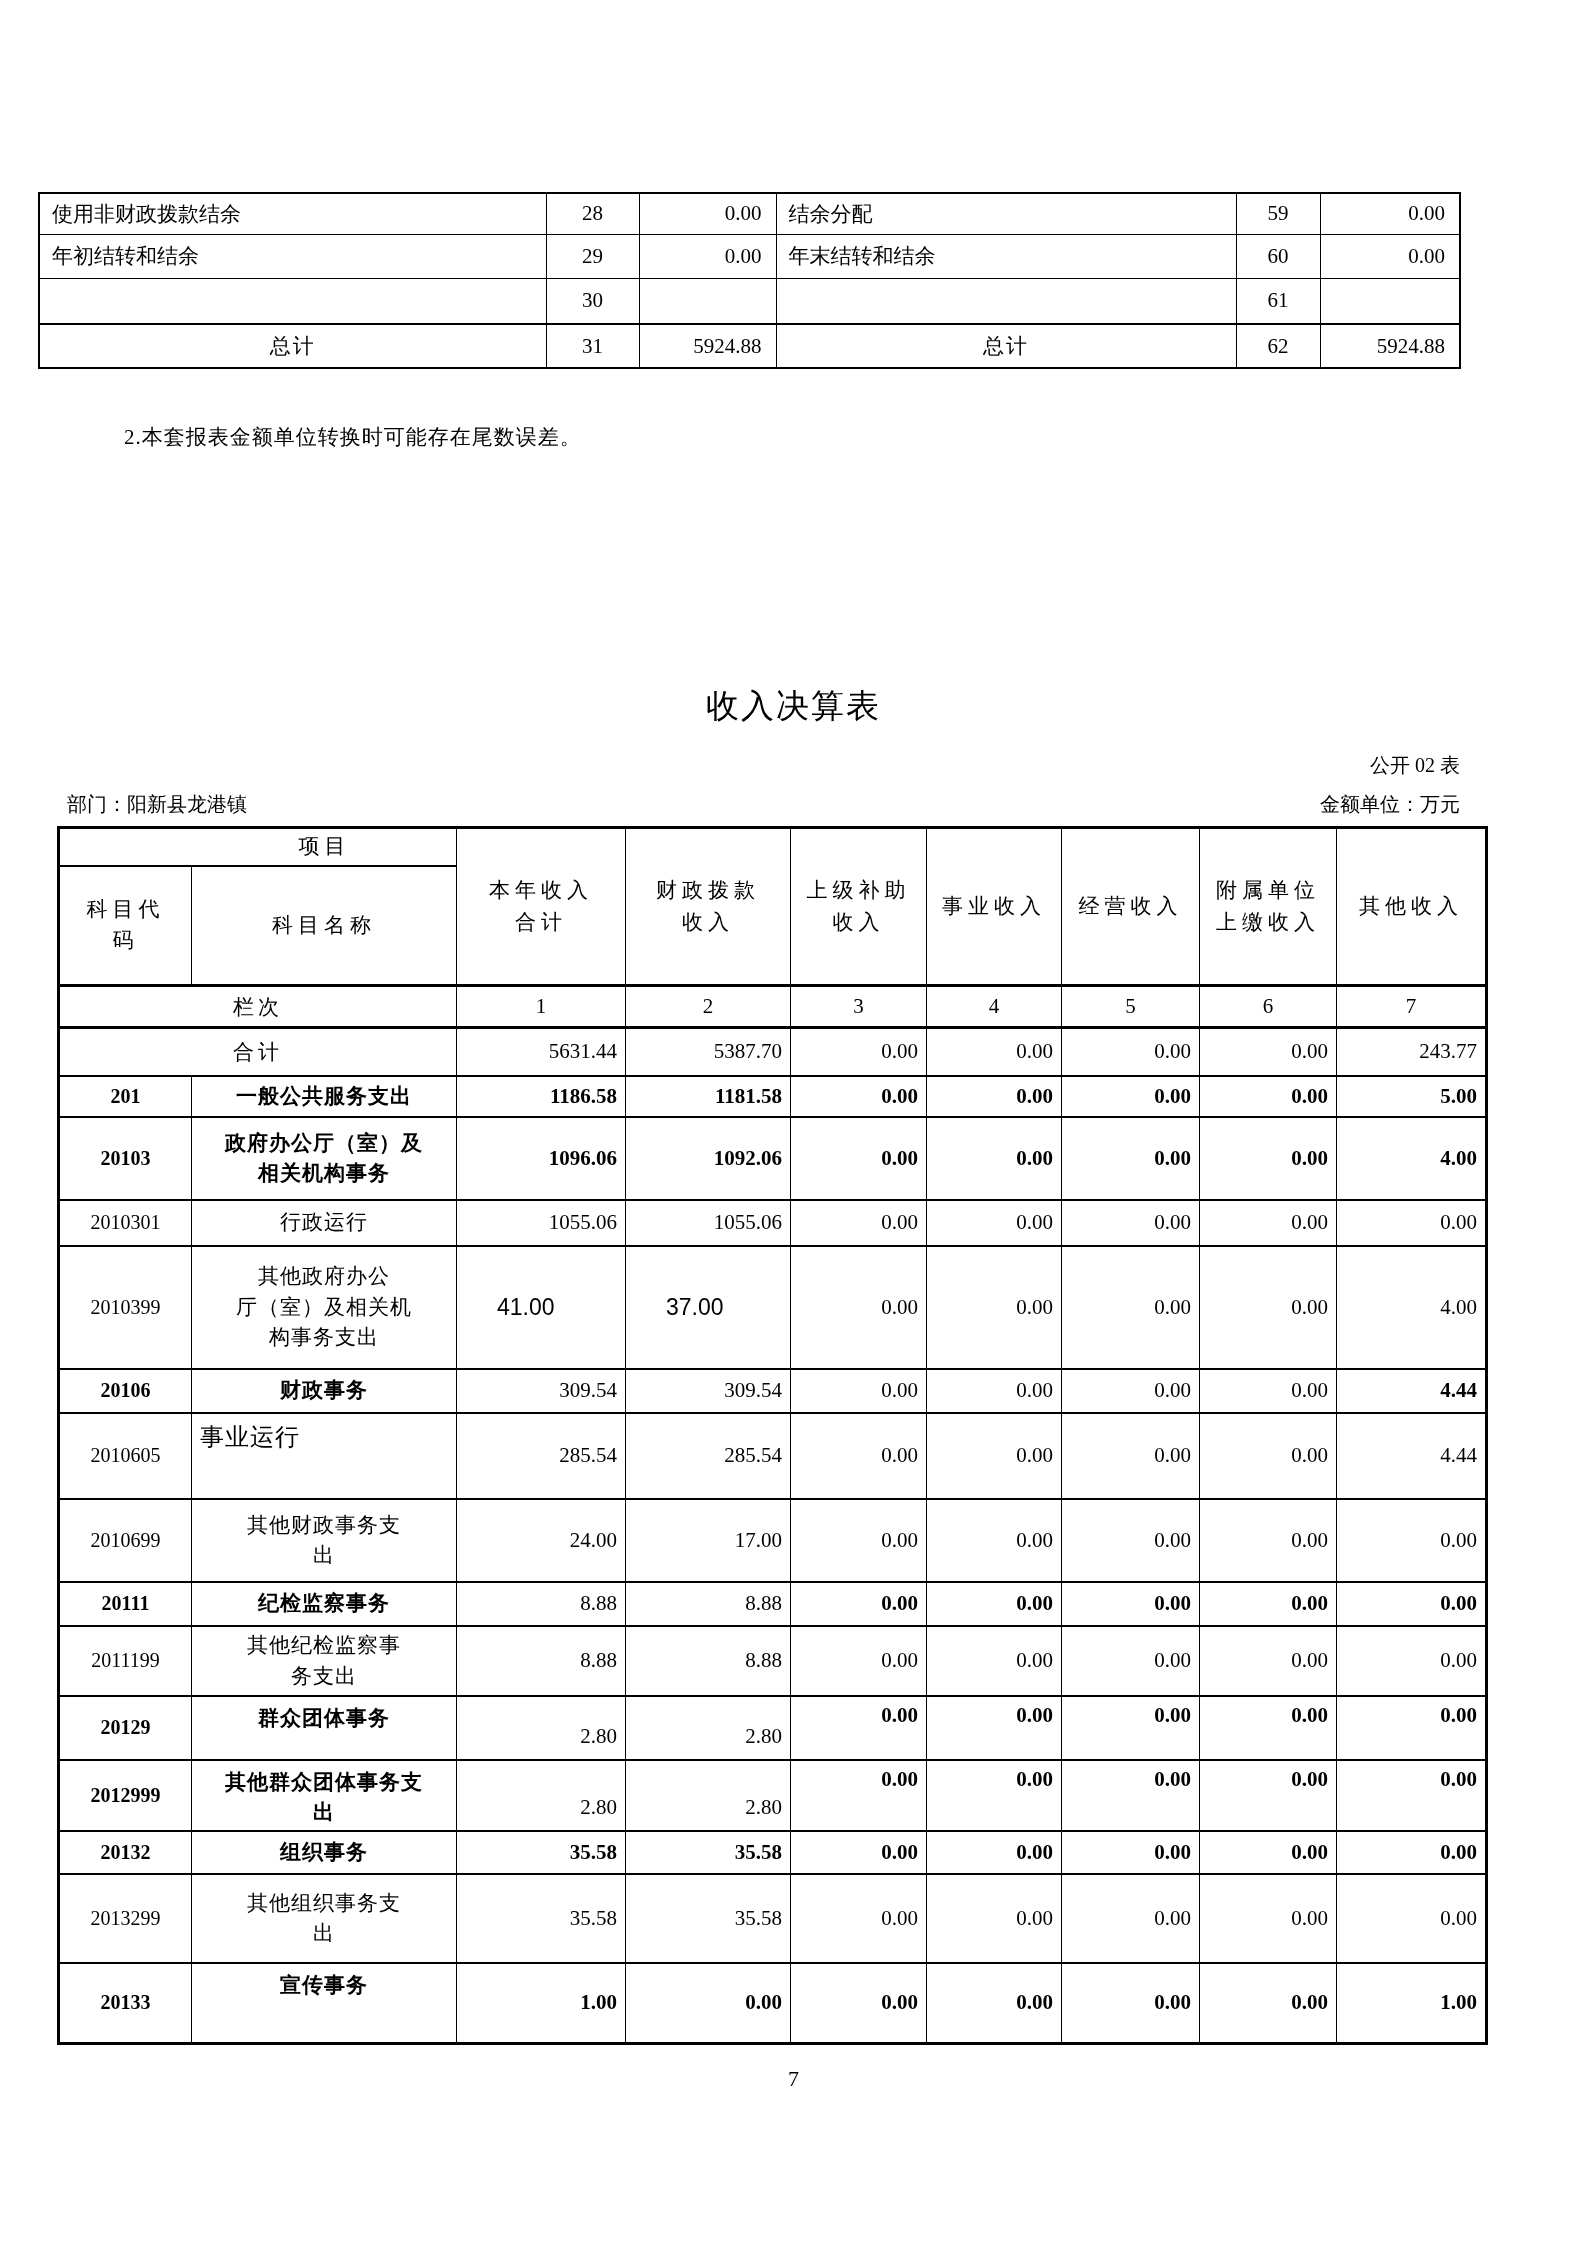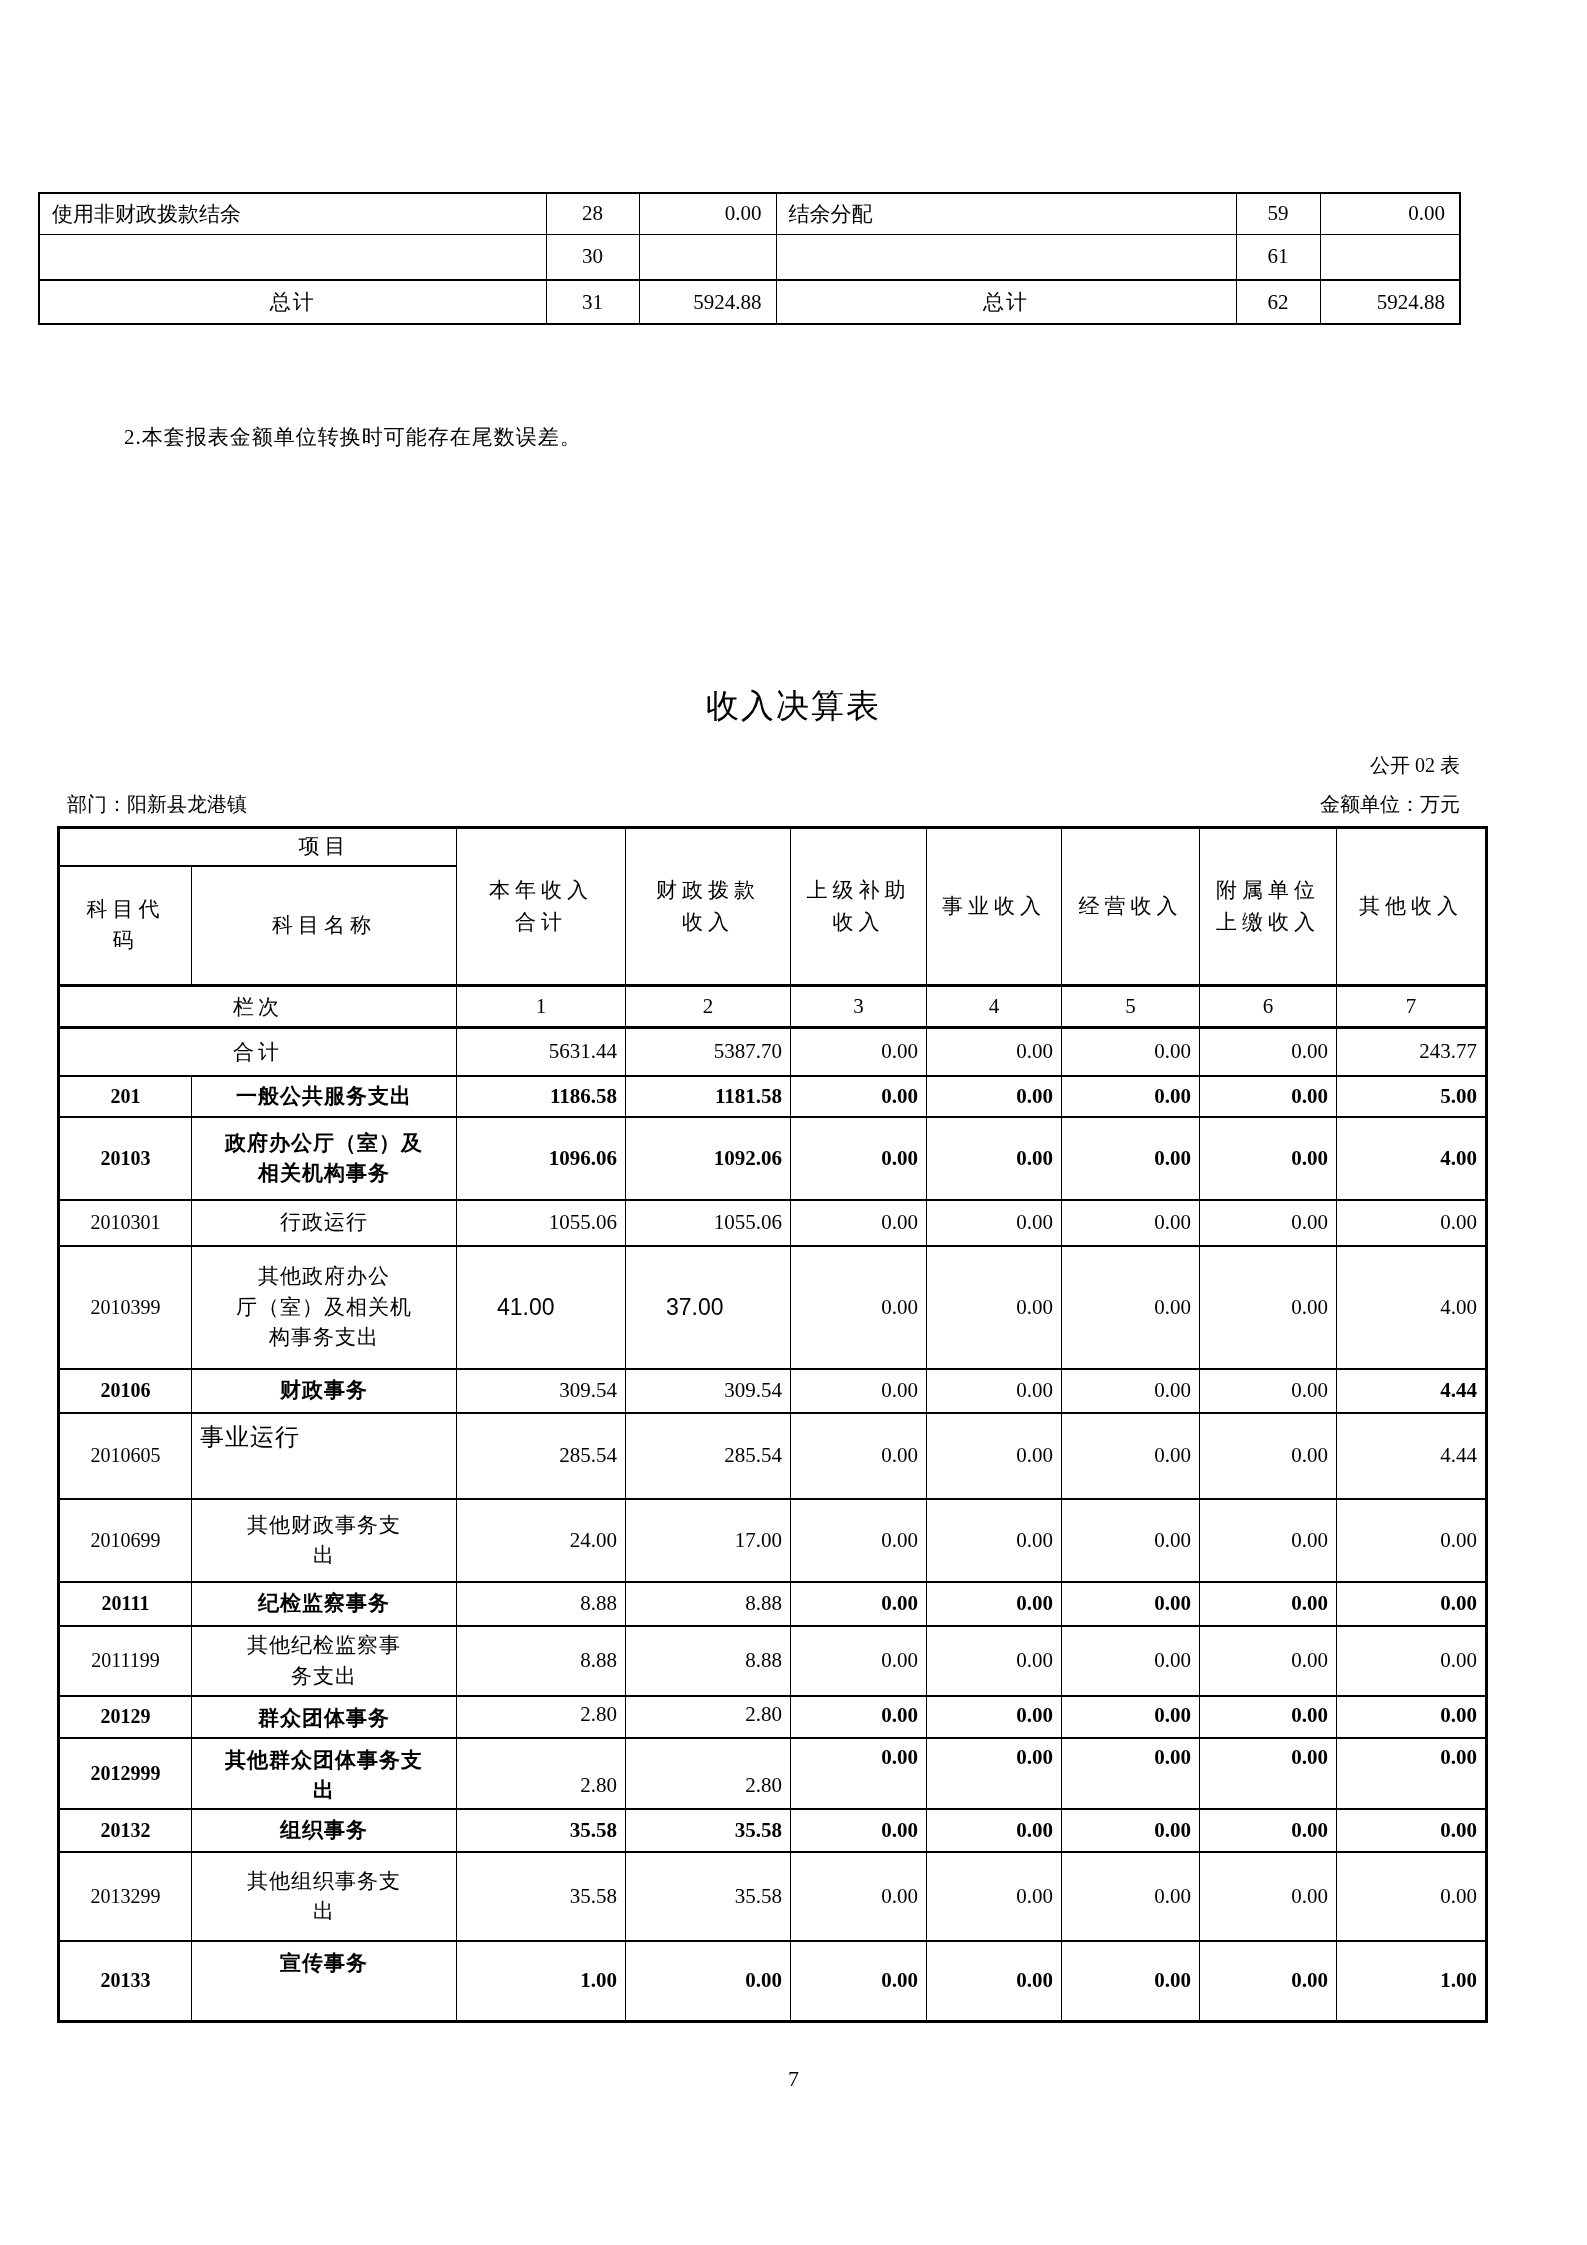--- a/index.html
+++ b/index.html
@@ -47,21 +47,21 @@
   #t2 td.mergec{text-align:center;letter-spacing:4px;}
   #t2 td.ctr{text-align:center;padding-right:0;}
   #t2 .b{font-weight:bold;}
   #t2 td.sans{font-family:"Liberation Sans","DejaVu Sans",sans-serif;text-align:left;padding-left:40px;font-size:23px;}
   #t2 td.top{vertical-align:top;padding-top:6px;}
   #t2 td.bot{vertical-align:bottom;padding-bottom:10px;}
   #t2 td.big{font-size:24px;}
   #t2 td.left{text-align:left;padding-left:8px;}
   .rr0{height:42px}.rr1{height:48px}.rr2{height:41px}.rr3{height:83px}
   .rr4{height:46px}.rr5{height:123px}.rr6{height:44px}.rr7{height:86px}
-  .rr8{height:83px}.rr9{height:44px}.rr10{height:70px}.rr11{height:42px}
+  .rr8{height:83px}.rr9{height:44px}.rr10{height:70px}.rr11{height:64px}
   .rr12{height:71px}.rr13{height:43px}.rr14{height:89px}.rr15{height:81px}
 
   .page-number{position:absolute;top:2066px;left:0;width:100%;text-align:center;font-size:22px;}
 </style>
 </head>
 <body>
 
 <div class="page">
 
   <table id="t1">
@@ -73,20 +73,28 @@
         <col style="width:84px">
         <col style="width:140px">
     </colgroup>
     <tbody>
         <tr class="sr0">
           <td class="lbl">使用非财政拨款结余</td>
           <td class="code">28</td>
           <td class="val">0.00</td>
           <td class="lbl">结余分配</td>
           <td class="code">59</td>
+          <td class="val">0.00</td>
+        </tr>
+        <tr class="sr1">
+          <td class="lbl">年初结转和结余</td>
+          <td class="code">29</td>
+          <td class="val">0.00</td>
+          <td class="lbl">年末结转和结余</td>
+          <td class="code">60</td>
           <td class="val">0.00</td>
         </tr>
         <tr class="sr2">
           <td class="lbl"></td>
           <td class="code">30</td>
           <td class="val"></td>
           <td class="lbl"></td>
           <td class="code">61</td>
           <td class="val"></td>
         </tr>

